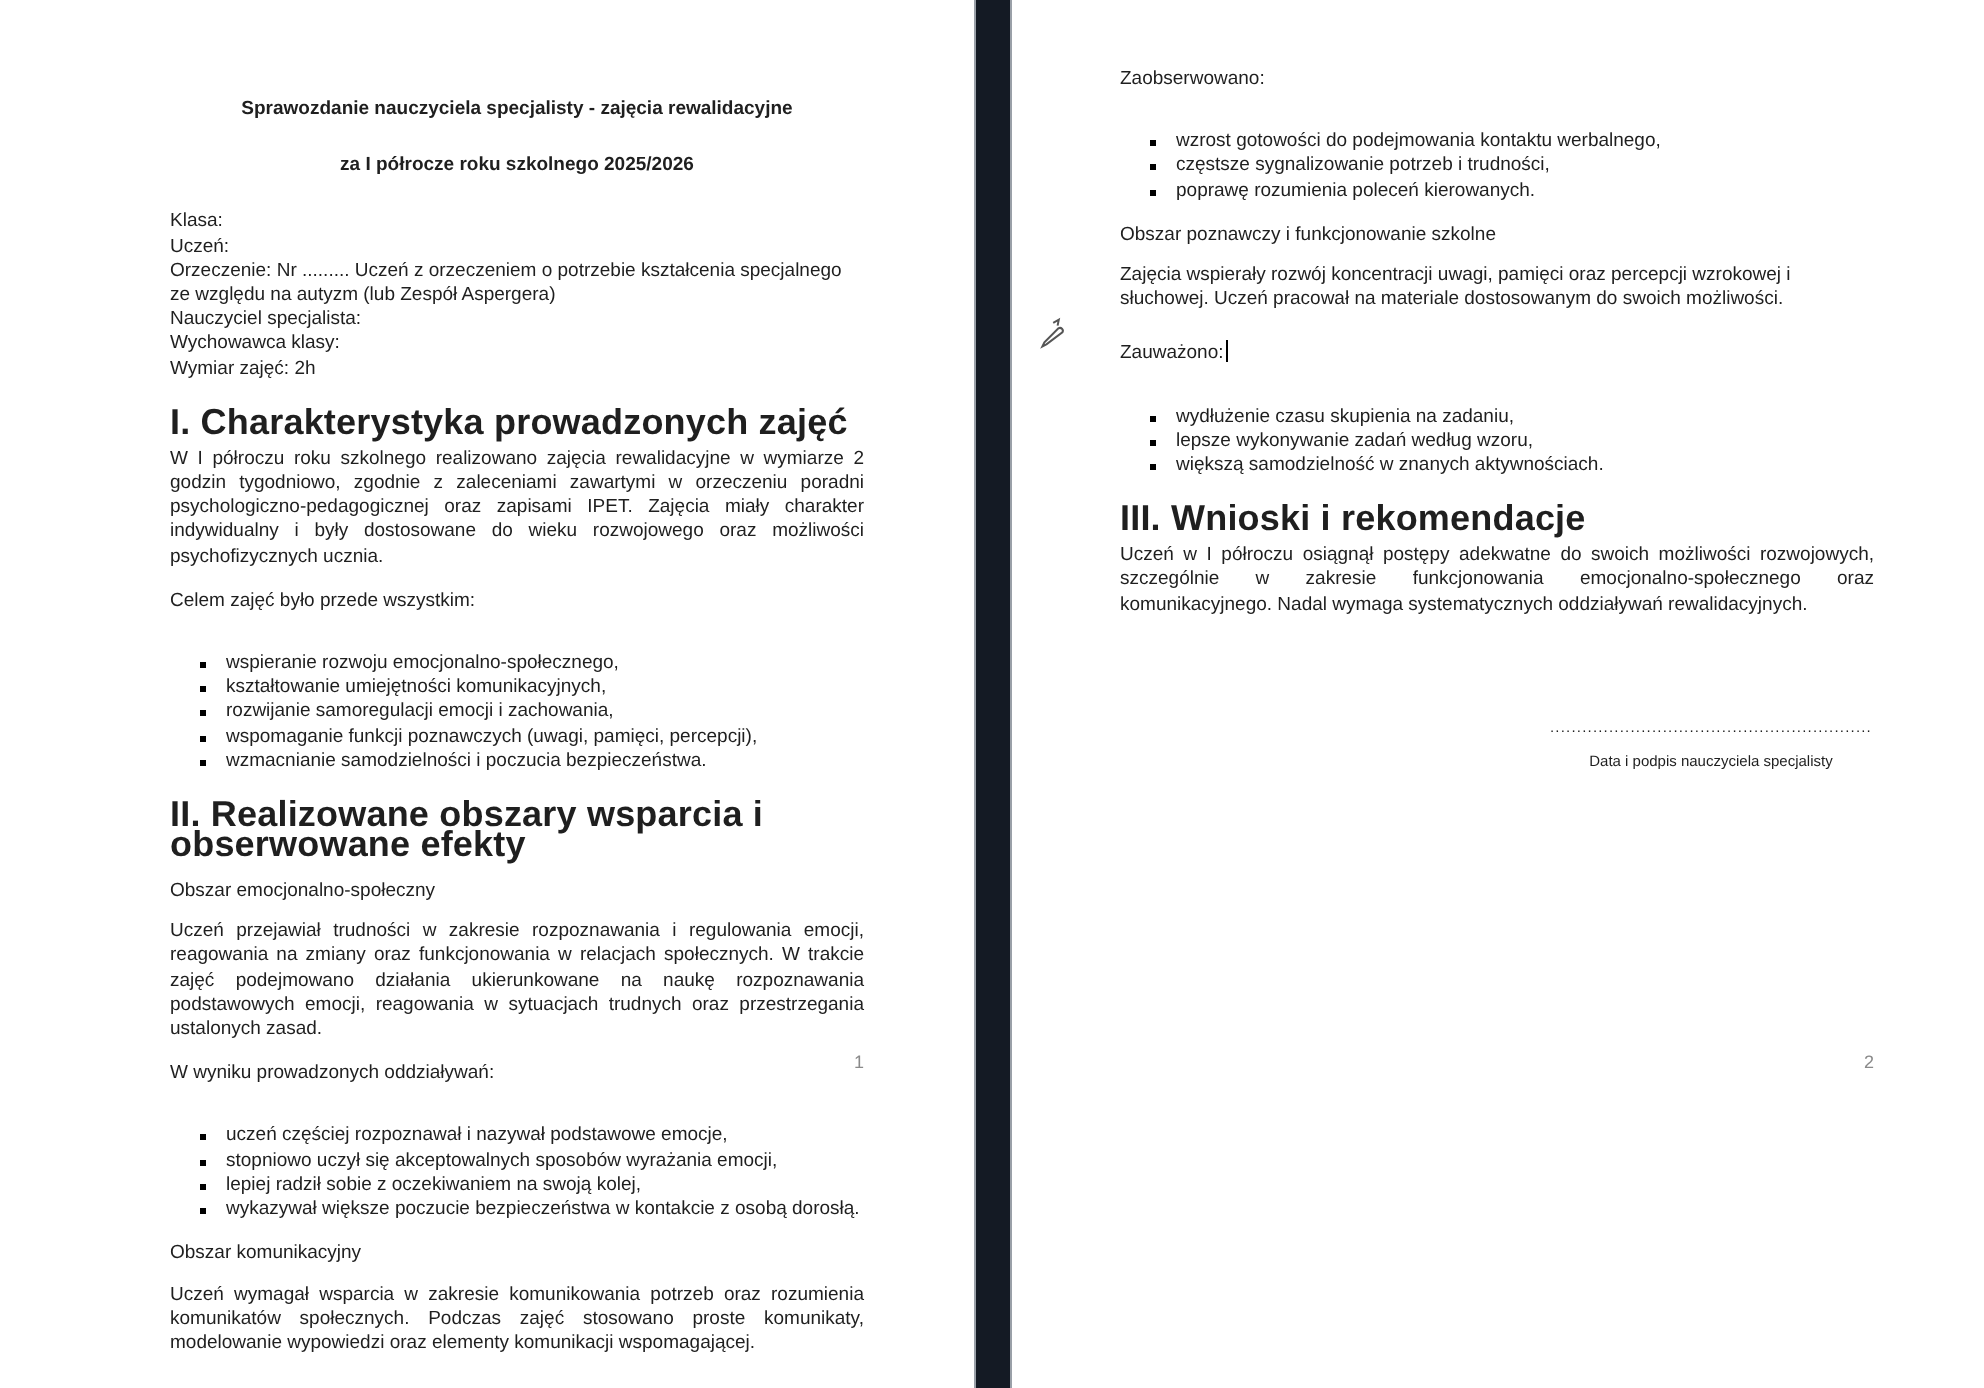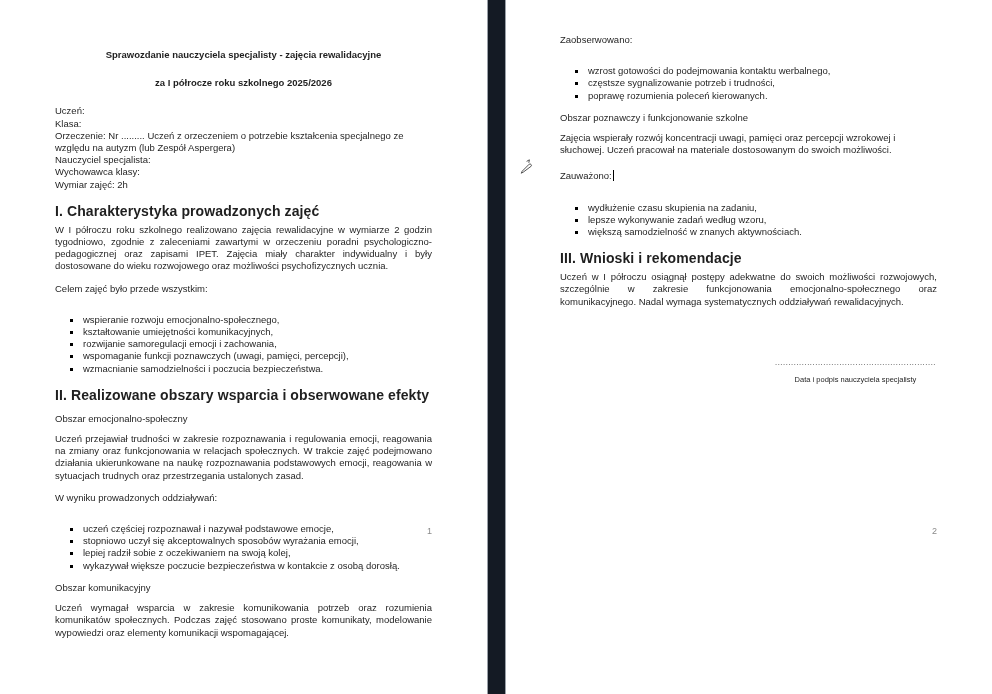--- a/index.html
+++ b/index.html
@@ -1,33 +1,33 @@
 <!DOCTYPE html>
 <html><head>
 <meta charset="utf-8">
 <style>
   * { margin:0; padding:0; box-sizing:border-box; }
   html,body { background:#ffffff; }
   body { font-family:"Liberation Sans", sans-serif; }
   .screen { position:relative; width:992px; height:694px; background:#ffffff; overflow:hidden; color:#1f1f1f; }
 
   .page { position:absolute; top:0; height:567px; background:#ffffff; font-size:9.5px; line-height:12.2px; }
-  .page-left  { left:0;     width:487px; padding:49px 55px 0 55px; }
+  .page-left  { left:0;     width:487px; padding:49px 55px 0 85px; }
   .page-right { left:506px; width:486px; padding:34px 55px 0 54px; }
 
   .divider { position:absolute; left:487px; top:0; width:19px; height:694px;
              background:#141a24; border-left:1px solid #9aa0a8; border-right:1px solid #9aa0a8; }
 
   .doc-title    { font-weight:bold; text-align:center; }
   .doc-subtitle { font-weight:bold; text-align:center; margin-top:16px; }
 
   .info { margin-top:16px; }
   .info .b { font-weight:normal; }
 
-  .h1 { font-size:14px; line-height:15px; font-weight:bold; margin-top:13px; letter-spacing:0.1px; }
+  .h1 { font-size:18px; line-height:15px; font-weight:bold; margin-top:13px; letter-spacing:0.1px; }
   .h2 { font-weight:normal; margin-top:10px; }
 
   p.body  { margin-top:5px; text-align:justify; }
   p.intro { margin-top:10px; }
 
   ul.blist { list-style:none; margin-top:19px; }
   ul.blist li { position:relative; padding-left:28px; }
   ul.blist li::before { content:""; position:absolute; left:15px; top:5px; width:3px; height:3px; background:#000; }
 
   .pagenum { position:absolute; bottom:30px; right:55px; font-size:9px; color:#8a8a8a; }
@@ -43,22 +43,22 @@
 </head>
 <body>
 
 <div class="screen">
 
   <div class="page page-left">
     <div class="doc-title">Sprawozdanie nauczyciela specjalisty - zajęcia rewalidacyjne</div>
     <div class="doc-subtitle">za I półrocze roku szkolnego 2025/2026</div>
 
     <div class="info">
+      <div>Klasa:</div>
       <div>Uczeń:</div>
-      <div>Klasa:</div>
       <div><span>Orzeczenie: </span><span class="b">Nr ......... Uczeń z orzeczeniem o potrzebie kształcenia specjalnego ze względu na autyzm (lub Zespół Aspergera)</span></div>
       <div>Nauczyciel specjalista:</div>
       <div>Wychowawca klasy:</div>
       <div>Wymiar zajęć: 2h</div>
     </div>
 
     <div class="h1">I. Charakterystyka prowadzonych zajęć</div>
     <p class="body">W I półroczu roku szkolnego realizowano zajęcia rewalidacyjne w wymiarze 2 godzin tygodniowo, zgodnie z zaleceniami zawartymi w orzeczeniu poradni psychologiczno-pedagogicznej oraz zapisami IPET. Zajęcia miały charakter indywidualny i były dostosowane do wieku rozwojowego oraz możliwości psychofizycznych ucznia.</p>
 
     <p class="intro">Celem zajęć było przede wszystkim:</p>

